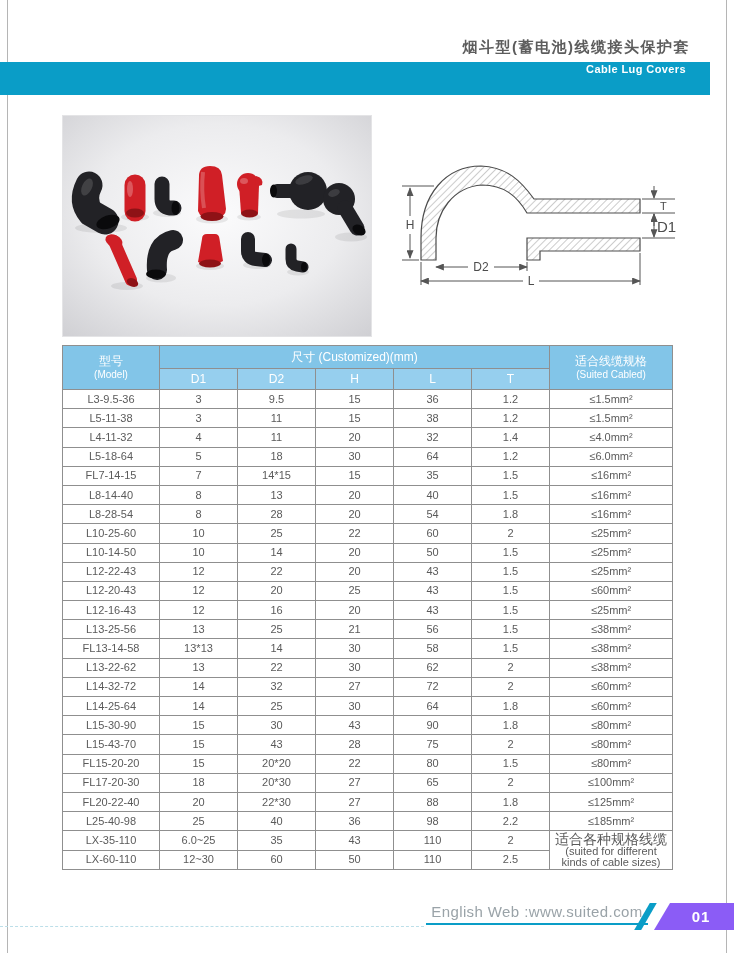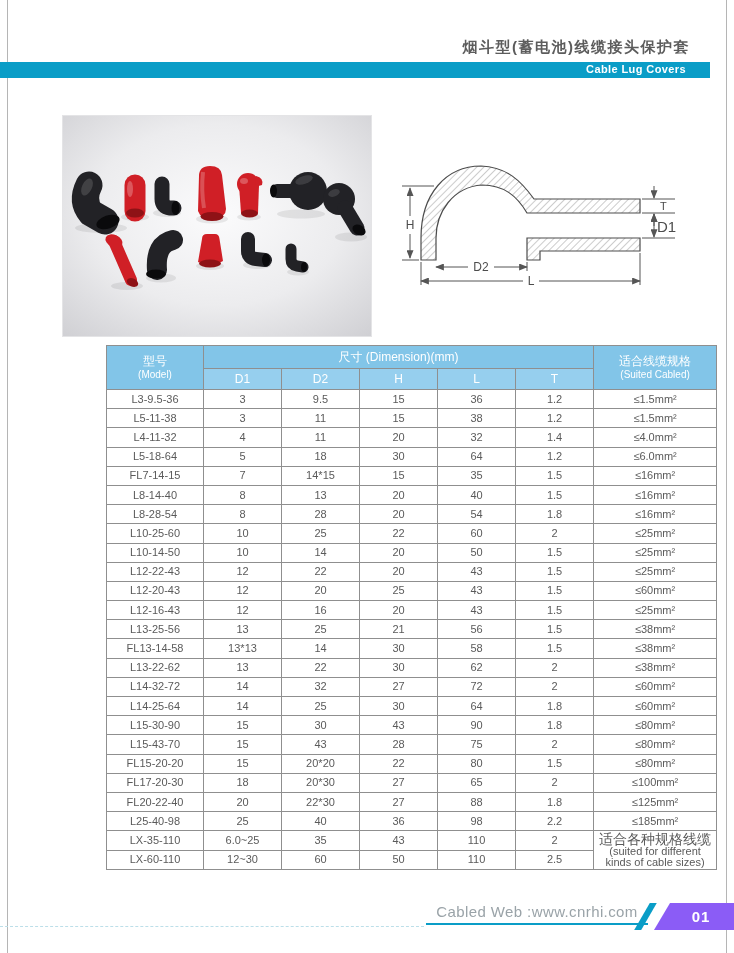--- a/index.html
+++ b/index.html
@@ -9,34 +9,34 @@
   }
   .rule{position:absolute;top:0;width:1px;height:953px;background:#b5b5b5;}
   .rule-left{left:7px;}
   .rule-right{left:726px;}
 
   .title-cn{
     position:absolute;right:44px;top:38px;font-size:15px;font-weight:bold;
     color:#5c5c5c;letter-spacing:1.5px;
   }
   .title-bar{
-    position:absolute;left:0;top:62px;width:710px;height:16px;background:#0a9dc7;
+    position:absolute;left:0;top:62px;width:710px;height:33px;background:#0a9dc7;
     color:#ffffff;font-size:11px;font-weight:bold;text-align:right;line-height:15px;
     padding-right:24px;box-sizing:border-box;letter-spacing:0.4px;
   }
 
   .photo{
     position:absolute;left:62px;top:115px;width:310px;height:222px;
     border:1px solid #e4e4e6;box-sizing:border-box;
   }
   .diagram{position:absolute;left:388px;top:142px;}
 
   .spec-table{
     position:absolute;left:62px;top:345px;width:610px;
-    border-collapse:collapse;table-layout:fixed;margin-left:44px;
+    border-collapse:collapse;table-layout:fixed;
   }
   .spec-table th,.spec-table td{border:1px solid #8f8f8f;padding:0;}
   .th-main{
     background:#82c5e8;color:#ffffff;font-size:12px;font-weight:normal;height:22px;
     line-height:1.2;
   }
   .th-main .en{font-size:10px;}
   .th-sub{
     background:#96cfee;color:#ffffff;font-size:12px;font-weight:normal;height:20px;
   }
@@ -215,21 +215,21 @@
         <col style="width:78px">
         <col style="width:78px">
       <col style="width:123px">
     </colgroup>
     <thead>
       <tr>
         <th class="th-main" rowspan="2">
           <div>型号</div>
           <div class="en">(Model)</div>
         </th>
-        <th class="th-main" colspan="5">尺寸 (Dimension)(mm)</th>
+        <th class="th-main" colspan="5">尺寸 (Customized)(mm)</th>
         <th class="th-main" rowspan="2">
           <div>适合线缆规格</div>
           <div class="en">(Suited Cabled)</div>
         </th>
       </tr>
       <tr>
         <th class="th-sub">D1</th>
         <th class="th-sub">D2</th>
         <th class="th-sub">H</th>
         <th class="th-sub">L</th>
@@ -463,17 +463,17 @@
           <td>60</td>
           <td>50</td>
           <td>110</td>
           <td>2.5</td>
         </tr>
       </tbody>
   </table>
 
 
   <div class="dotted-line"></div>
-  <div class="weblink">Cabled Web :www.cnrhi.com</div>
+  <div class="weblink">English Web :www.suited.com</div>
   <div class="slash"></div>
   <div class="page-banner">01</div>
 
 </div>
 
 </body></html>

